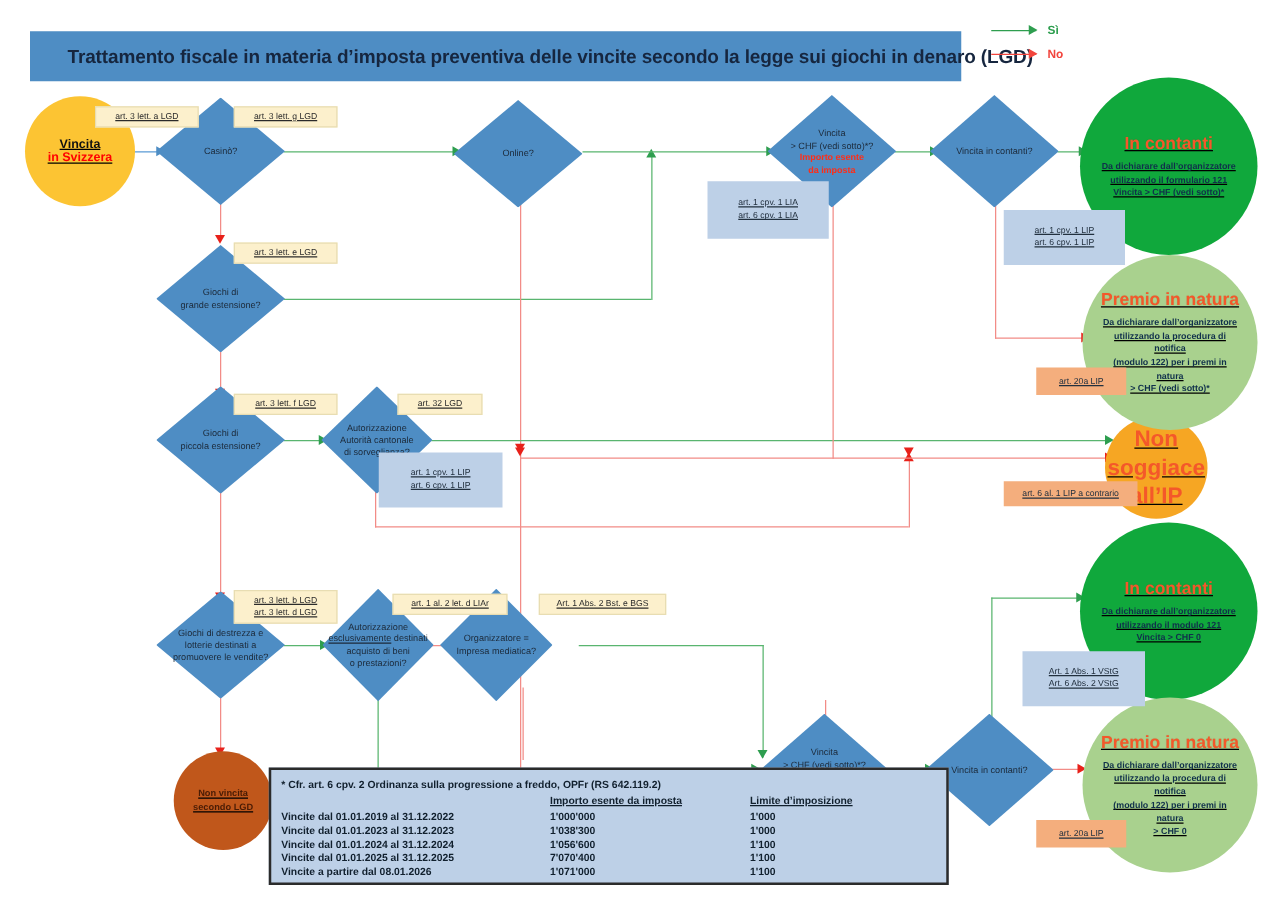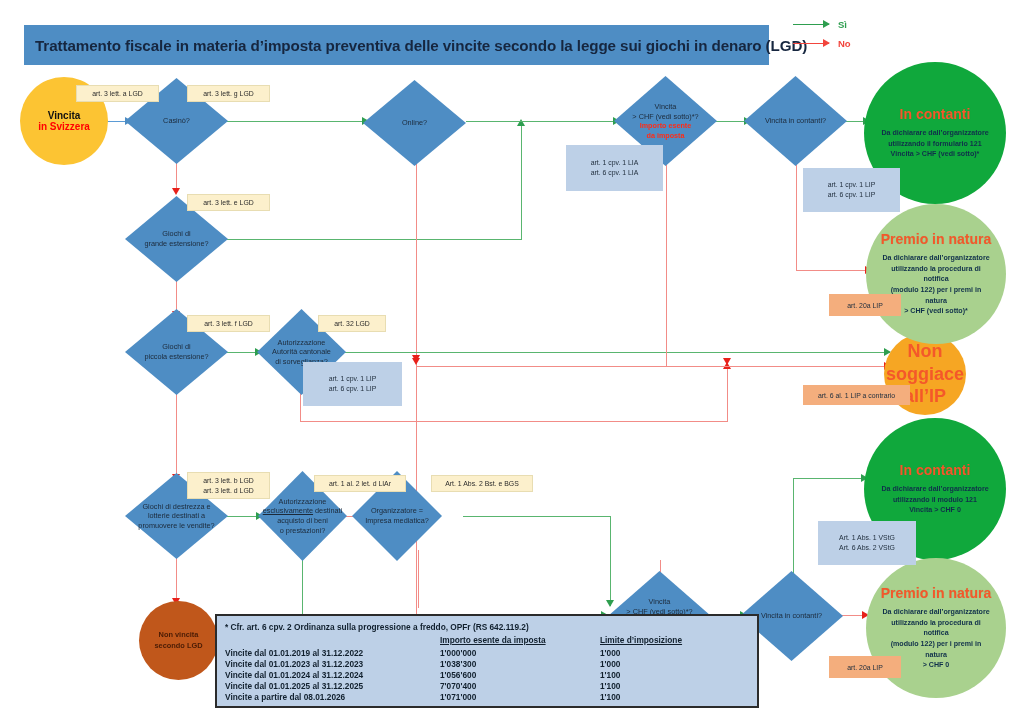--- a/index.html
+++ b/index.html
@@ -3,40 +3,40 @@
 <meta charset="utf-8">
 <style>
   html,body{margin:0;padding:0;background:#ffffff;}
   body{font-family:"Liberation Sans",sans-serif;}
   #canvas{position:relative;width:1024px;height:721px;background:#fff;overflow:hidden;}
 
   
   .title-bar{
     position:absolute;left:24px;top:25px;width:745px;height:40px;
     background:#4E8DC4;display:flex;align-items:center;
-    padding-left:11px;box-sizing:border-box;
+    padding-left:30px;box-sizing:border-box;
   }
   .title-bar span{
     font-size:15.2px;font-weight:bold;color:#16263f;letter-spacing:-.1px;
     font-family:"Liberation Sans",sans-serif;white-space:nowrap;
   }
 
   
   .legend{position:absolute;left:793px;top:17px;width:120px;height:44px;}
   .legend-row{position:absolute;display:flex;align-items:center;height:14px;}
   .legend-line{width:36px;height:0;border-top:1.6px solid #2e9e4f;position:relative;}
   .legend-line.no{border-top-color:#f2453d;}
   .legend-head{position:absolute;right:-1px;top:-4.2px;width:0;height:0;
     border-top:4.2px solid transparent;border-bottom:4.2px solid transparent;border-left:7px solid #2e9e4f;}
   .legend-head.no{border-left-color:#f2453d;}
   .legend-lbl{font-size:9.5px;font-weight:bold;color:#2e9e4f;margin-left:9px;}
   .legend-lbl.no{color:#f2453d;}
 
   
-  .node{position:absolute;box-sizing:border-box;}
+  .node{position:absolute;box-sizing:border-box;text-decoration:underline;}
 
   .circle{border-radius:50%;display:flex;flex-direction:column;
     align-items:center;justify-content:center;text-align:center;}
 
   .circ-yellow{background:#FCC433;}
   .circ-orange{background:#F6A623;}
   .circ-brown{background:#C0571B;}
   .circ-green{background:#10A83C;}
   .circ-lgreen{background:#A9D18E;}
 

